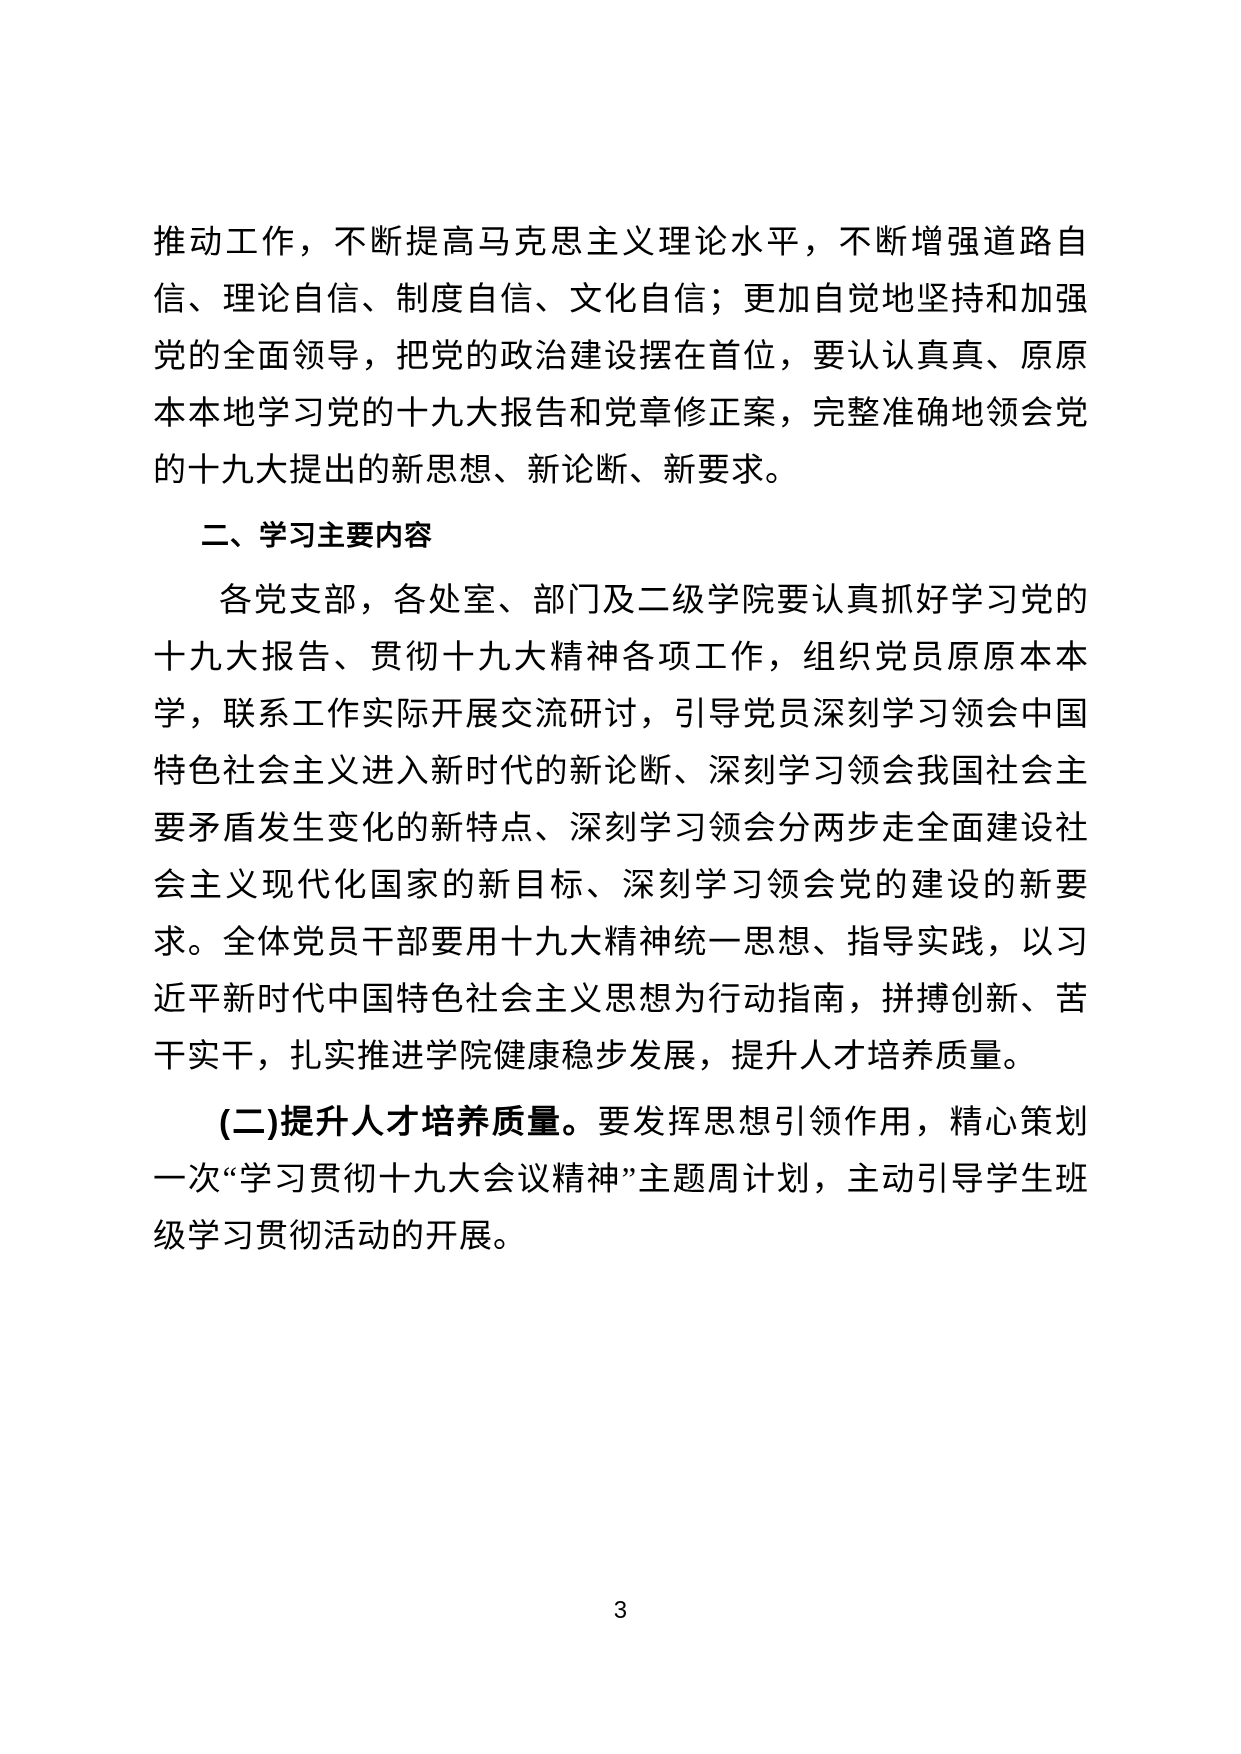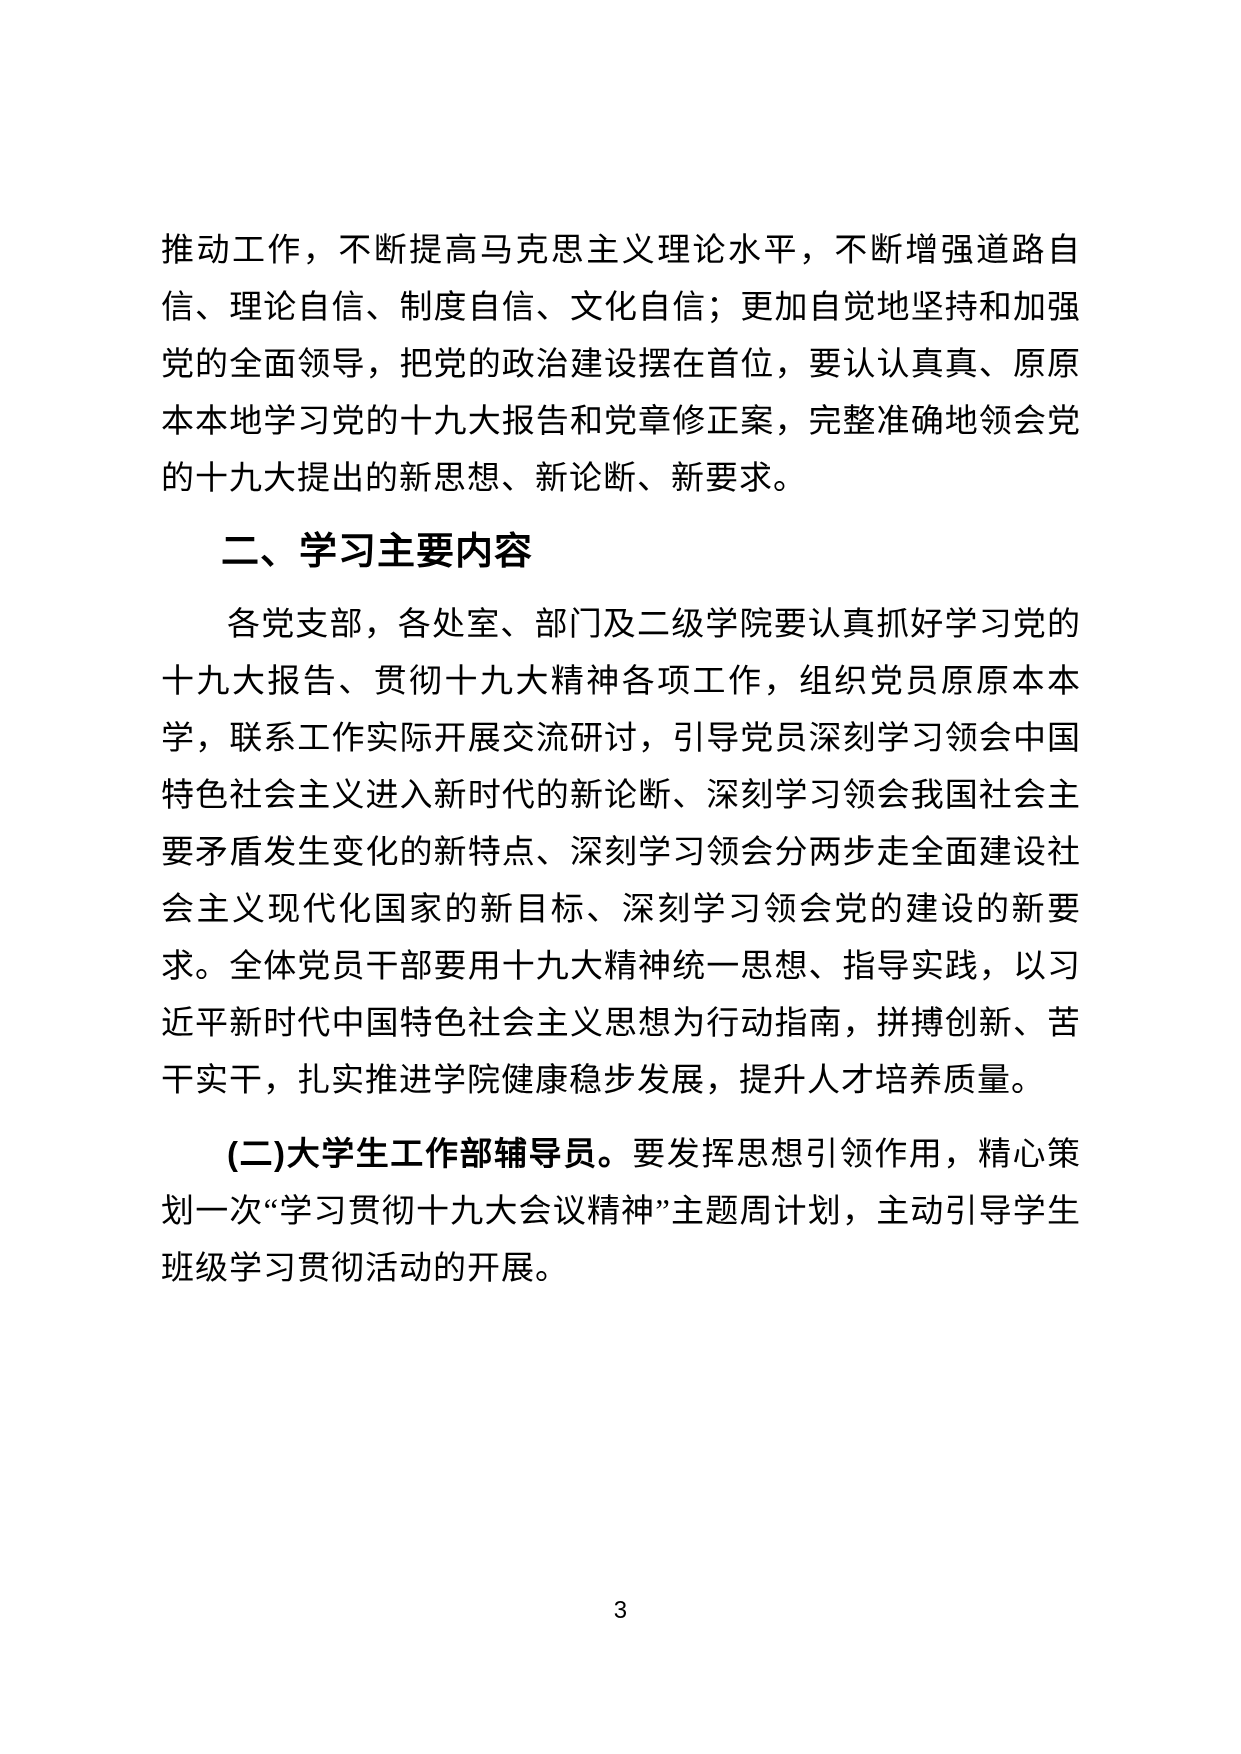--- a/index.html
+++ b/index.html
@@ -20,33 +20,33 @@
     position: absolute;
     left: 145px;
     top: 206px;
     width: 952px;
     font-size: 33px;
     line-height: 57px;
     letter-spacing: 1px;
     text-align: justify;
   }
   .para {
-    margin: 16px;
+    margin: 8px;
     padding: 0;
   }
   .para.indent {
     text-indent: 2em;
   }
   .heading {
     margin: 0;
     padding: 0;
     text-indent: 2em;
     font-family: "Liberation Sans", sans-serif;
     font-weight: 700;
-    font-size: 38px;
+    font-size: 28px;
     line-height: 57px;
     letter-spacing: 1px;
   }
   .lead {
     font-family: "Liberation Sans", sans-serif;
     font-weight: 700;
   }
   .footer {
     position: absolute;
     left: 0;
@@ -66,20 +66,20 @@
 <div class="page">
   <main class="content">
 
     <p class="para"><span>推动工作，不断提高马克思主义理论水平，不断增强道路自信、理论自信、制度自信、文化自信；更加自觉地坚持和加强党的全面领导，把党的政治建设摆在首位，要认认真真、原原本本地学习党的十九大报告和党章修正案，完整准确地领会党的十九大提出的新思想、新论断、新要求。</span></p>
 
     <h2 class="heading">二、学习主要内容</h2>
 
     <p class="para indent"><span>各党支部，各处室、部门及二级学院要认真抓好学习党的十九大报告、贯彻十九大精神各项工作，组织党员原原本本学，联系工作实际开展交流研讨，引导党员深刻学习领会中国特色社会主义进入新时代的新论断、深刻学习领会我国社会主要矛盾发生变化的新特点、深刻学习领会分两步走全面建设社会主义现代化国家的新目标、深刻学习领会党的建设的新要求。全体党员干部要用十九大精神统一思想、指导实践，以习近平新时代中国特色社会主义思想为行动指南，拼搏创新、苦干实干，扎实推进学院健康稳步发展，提升人才培养质量。</span></p>
 
 
-    <p class="para indent"><span class="lead">(二)大学生工作部辅导员。</span><span>要发挥思想引领作用，精心策划一次“学习贯彻十九大会议精神”主题周计划，主动引导学生班级学习贯彻活动的开展。</span></p>
+    <p class="para indent"><span class="lead">(二)提升人才培养质量。</span><span>要发挥思想引领作用，精心策划一次“学习贯彻十九大会议精神”主题周计划，主动引导学生班级学习贯彻活动的开展。</span></p>
 
   </main>
 
   <footer class="footer">
     <span class="page-number">3</span>
   </footer>
 </div>
 
 </body></html>

